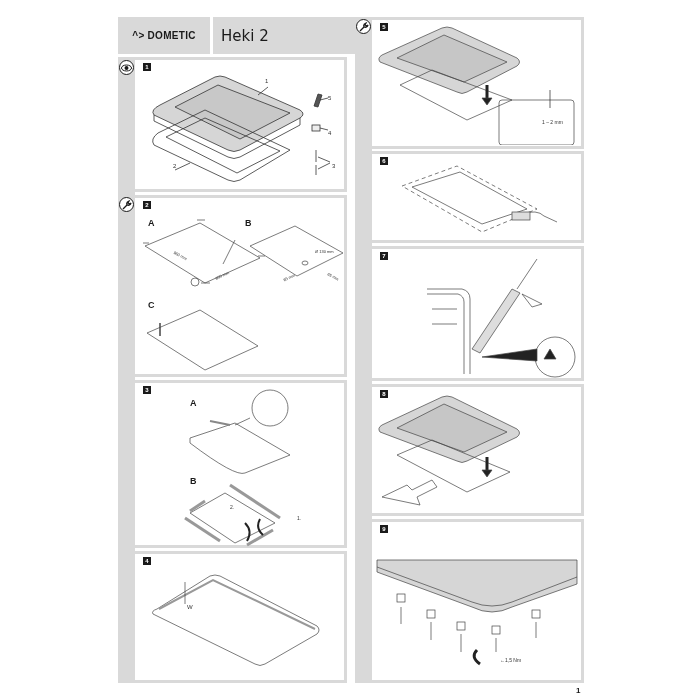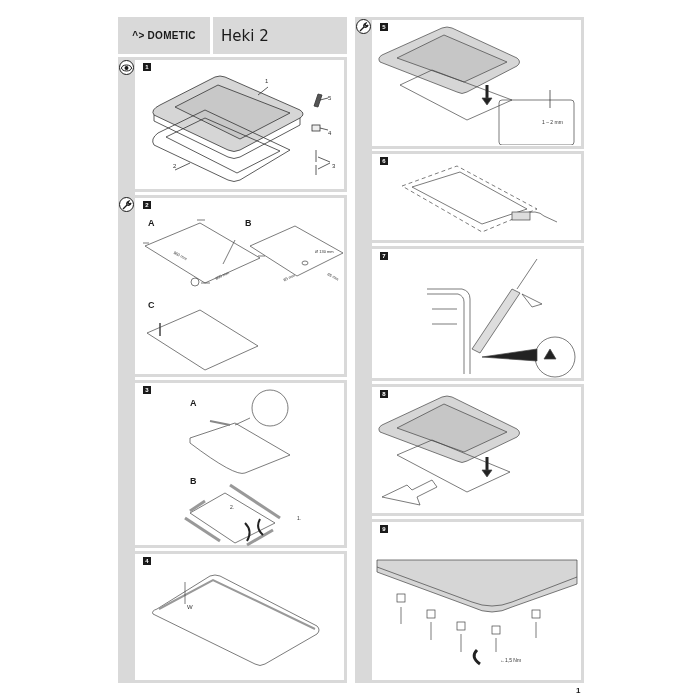--- a/index.html
+++ b/index.html
@@ -26,21 +26,21 @@
 </head>
 <body>
 
 <div class="col-bg" style="left:118px; top:57px; width:17px; height:626px;"></div>
 <div class="col-bg" style="left:355px; top:17px; width:17px; height:666px;"></div>
 
 <div class="header-cell brand" style="left:118px; top:17px; width:92px; height:37px;">
   <span class="mark">^&gt;</span>
   <span>DOMETIC</span>
 </div>
-<div class="header-cell title" style="left:213px; top:17px; width:134px; height:37px;">
+<div class="header-cell title" style="left:213px; top:17px; width:158px; height:37px;">
   <span>Heki 2</span>
 </div>
 
 <div class="panel" style="left:132px; top:57px; width:215px; height:135px;">
   <div class="badge" style="left:8px; top:3px;">1</div>
   <svg class="fig" width="200" height="125" style="left:5px; top:5px;" viewBox="0 0 200 125">
     <g fill="none" stroke="#333" stroke-width="0.8">
       <path d="M20 40 L75 12 Q80 10 85 12 L160 45 Q166 49 160 53 L100 85 Q94 88 88 85 L14 50 Q10 45 20 40 Z" fill="#d6d6d6"></path>
       <path d="M35 42 L78 20 L150 48 L100 74 Z" fill="#c8c8c8"></path>
       <path d="M14 50 L14 56 L88 92 Q94 95 100 92 L160 60 L160 53"></path>

